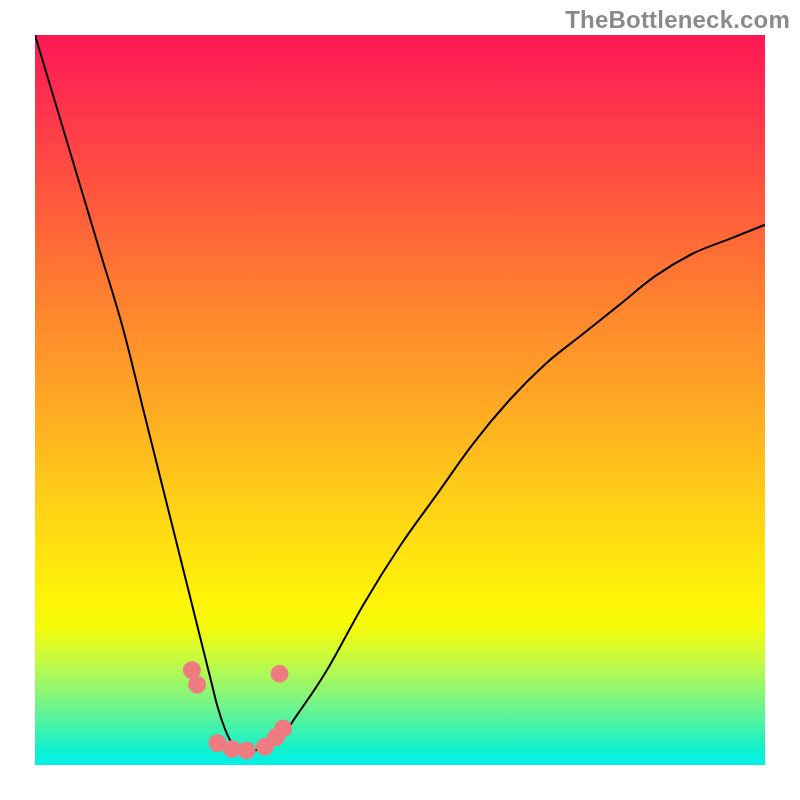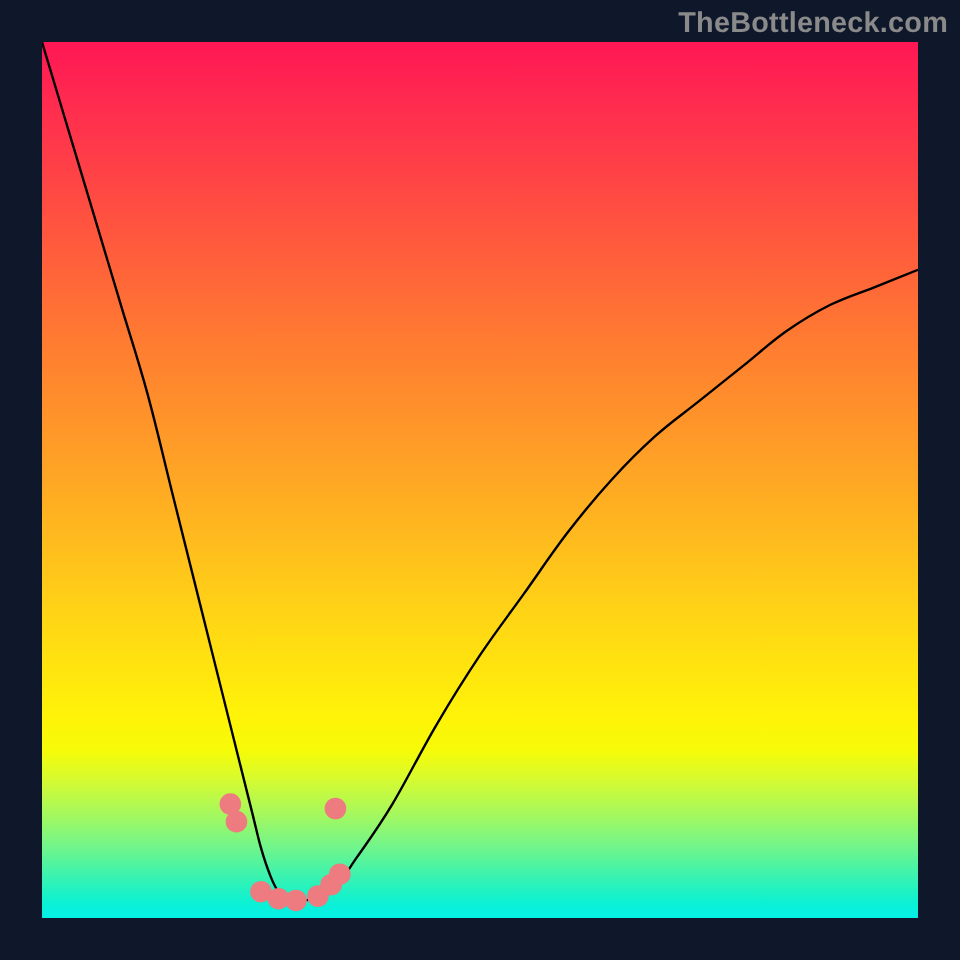--- a/index.html
+++ b/index.html
@@ -9,21 +9,21 @@
     height: 800px;
     background: #000;
     overflow: hidden;
   }
   .frame {
     position: absolute;
     left: 0;
     top: 0;
     width: 800px;
     height: 800px;
-    background: #0f172a;
+    background: #ffffff;
   }
   .plot-area {
     position: absolute;
     left: 35px;
     top: 35px;
     width: 730px;
     height: 730px;
     overflow: hidden;
     
     background: linear-gradient(

